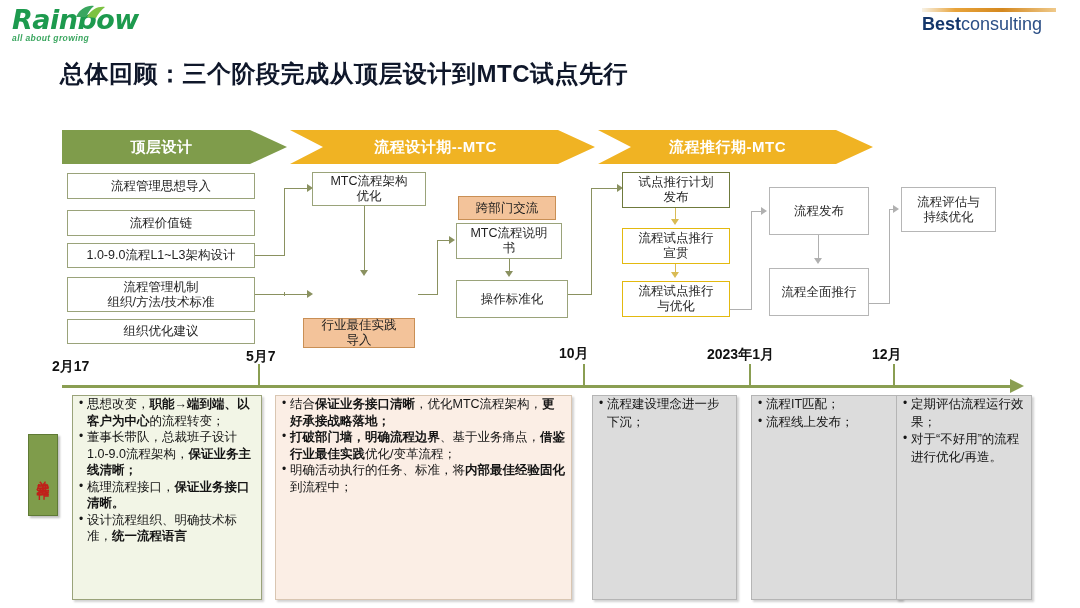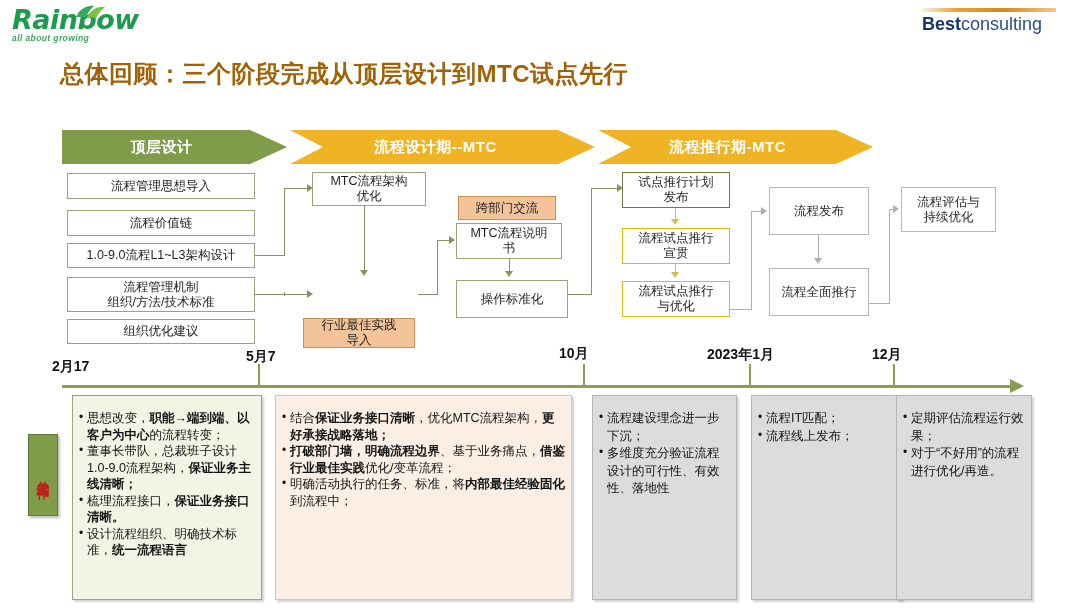--- a/index.html
+++ b/index.html
@@ -35,21 +35,21 @@
     height: 4px; width: 134px;
     background: linear-gradient(to right, #f7f2e6 0%, #e8a33a 25%, #d4881f 60%, #efc98a 100%);
     margin-bottom: 2px;
   }
   .logo-best .txt { font-size: 18px; line-height: 20px; color: #1b3a6b; }
   .logo-best .txt b { font-weight: bold; color: #14366a; }
   .logo-best .txt span { color: #2b4f86; }
 
   .page-title {
     position: absolute; left: 60px; top: 58px;
-    font-size: 24px; font-weight: bold; color: #a16207;
+    font-size: 24px; font-weight: bold; color: #0f172a;
     letter-spacing: 0.5px; white-space: nowrap;
   }
 
   
   .chev {
     position: absolute; height: 34px;
     display: flex; align-items: center; justify-content: center;
     color: #ffffff; font-size: 15px; font-weight: bold;
     letter-spacing: 0.5px;
   }
@@ -114,21 +114,21 @@
     display: flex; align-items: center; justify-content: center;
     writing-mode: vertical-rl;
     font-size: 12.5px; font-weight: bold; color: #c0201a;
     letter-spacing: 2px; line-height: 30px;
   }
 
   
   .panel {
     position: absolute; top: 395px; height: 205px;
     border: 1px solid #9aa37a; background: #f2f5e6;
-    padding: 14px 5px 4px 6px;
+    padding: 0 5px 4px 6px;
     box-shadow: 2px 2px 2px rgba(0,0,0,0.18);
   }
   .panel.peach { background: #fbeee5; border-color: #d9c6b2; }
   .panel.gray  { background: #dcdcdc; border-color: #b5b5b5; }
   .panel ul { list-style: none; }
   .panel li {
     position: relative; padding-left: 8px;
     font-size: 12.5px; line-height: 16.5px; color: #141414;
     margin-bottom: 0px;
   }
@@ -274,21 +274,20 @@
     <ul>
       <li>结合<b>保证业务接口清晰</b>，优化MTC流程架构，<b>更好承接战略落地；</b></li>
       <li><b>打破部门墙，明确流程边界</b>、基于业务痛点，<b>借鉴行业最佳实践</b>优化/变革流程；</li>
       <li>明确活动执行的任务、标准，将<b>内部最佳经验固化</b>到流程中；</li>
     </ul>
   </div>
 
   <div class="panel gray narrow" style="left:592px; top:395px; width:145px;">
     <ul>
       <li>流程建设理念进一步下沉；</li>
-      <li>多维度充分验证流程设计的可行性、有效性、落地性</li>
     </ul>
   </div>
 
   <div class="panel gray narrow" style="left:751px; top:395px; width:151px;">
     <ul>
       <li>流程IT匹配；</li>
       <li>流程线上发布；</li>
     </ul>
   </div>
 

